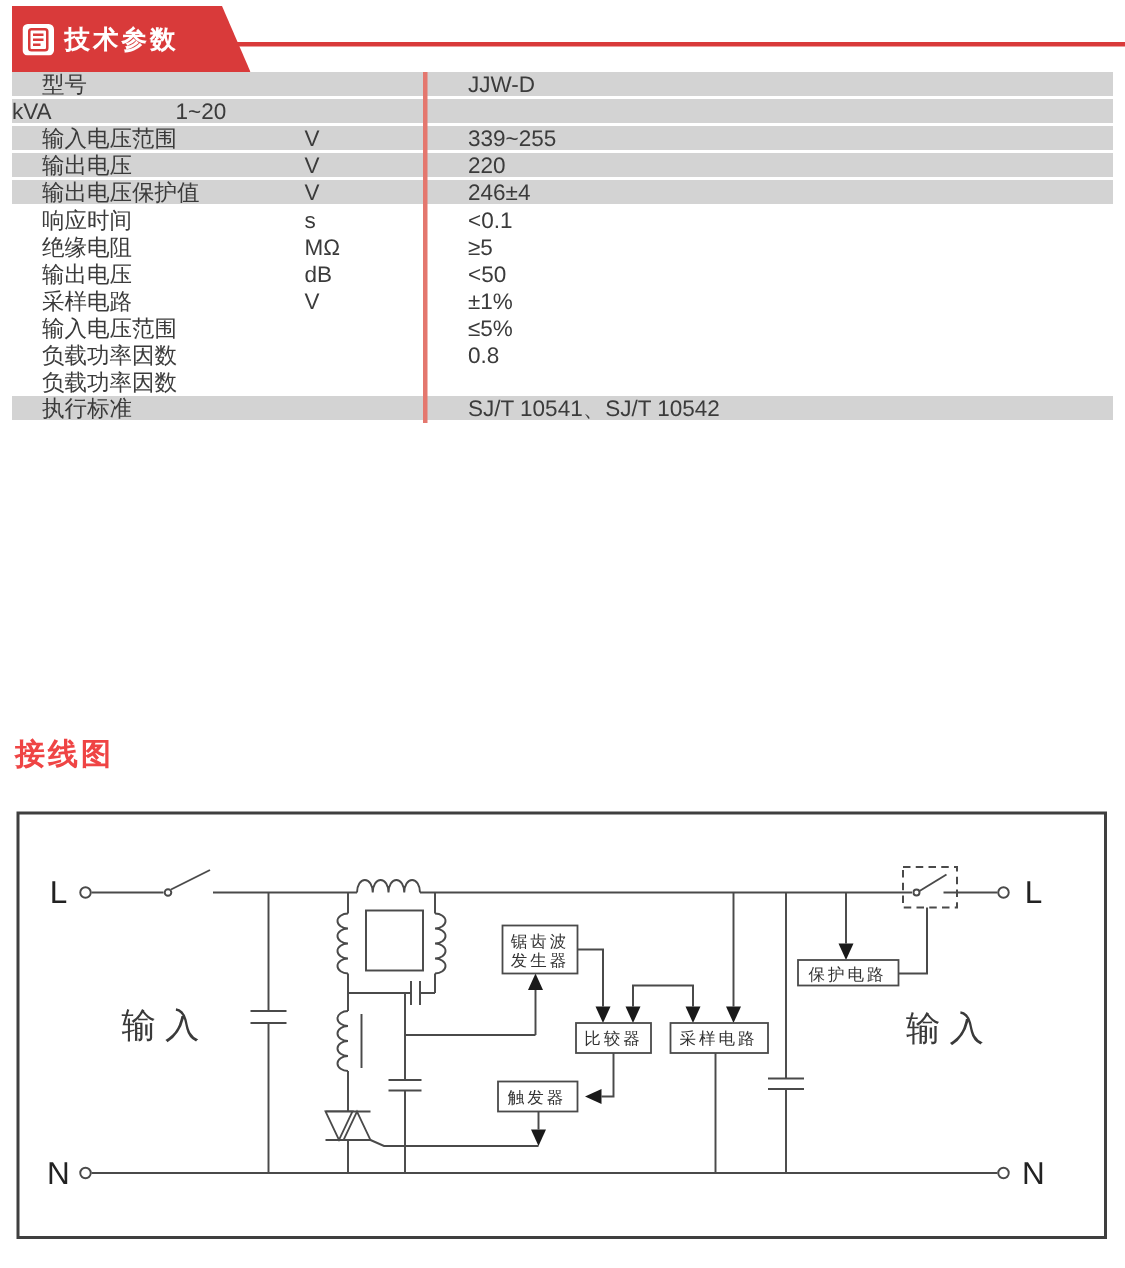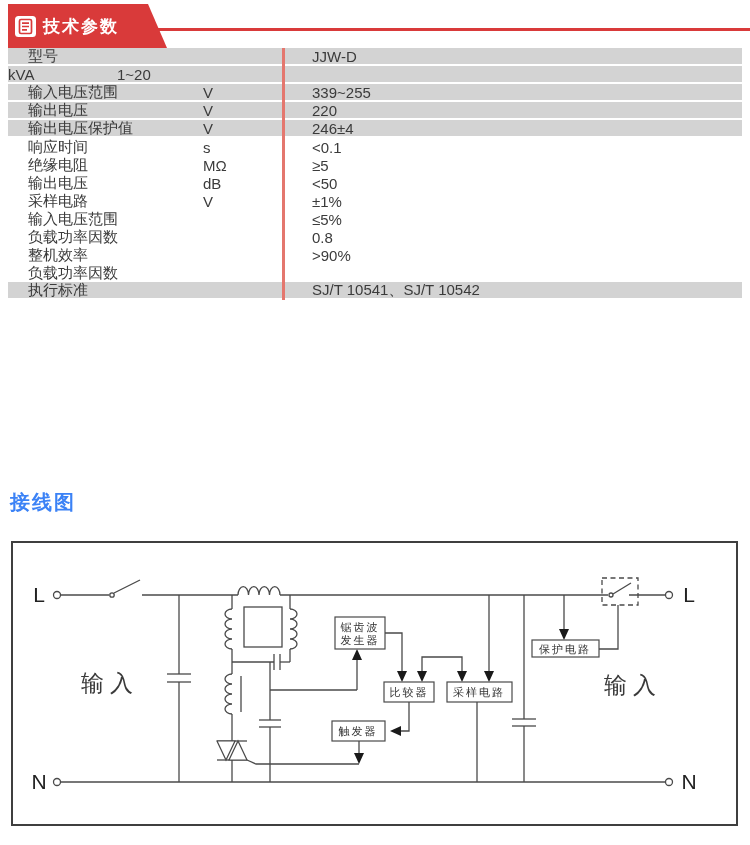--- a/index.html
+++ b/index.html
@@ -17,21 +17,21 @@
   .banner-title{color:#fff;font-size:17px;font-weight:bold;letter-spacing:2px;margin-left:7px;}
   
   .spec-table{position:absolute;left:8px;top:48px;width:734px;}
   .red-divider{position:absolute;left:274px;top:0;bottom:0;width:2.5px;background:#e4776e;z-index:2;}
   .spec-row{display:flex;align-items:center;height:18px;box-sizing:border-box;font-size:15px;color:#3b3b3b;}
   .spec-row.shaded{background:#d3d3d3;border-bottom:2px solid #fff;}
   .cell-name{width:175px;padding-left:20px;flex:none;}
   .cell-unit{width:88px;flex:none;}
   .cell-value{flex:1;padding-left:21px;}
   
-  .section-title{position:absolute;left:10px;top:489px;font-size:20px;font-weight:bold;color:#3b82f6;letter-spacing:2px;}
+  .section-title{position:absolute;left:10px;top:489px;font-size:20px;font-weight:bold;color:#ef4444;letter-spacing:2px;}
   .diagram-box{position:absolute;left:11px;top:541px;width:727px;height:285px;border:2px solid #3f3f3f;box-sizing:border-box;background:#fff;}
   .diagram-box svg{display:block;width:100%;height:100%;}
   svg text{font-family:"Liberation Sans", sans-serif;fill:#333;}
   .cn-label{font-size:11px;letter-spacing:2px;}
   .io-label{font-size:23px;letter-spacing:6px;fill:#3a3a3a;}
   .term-label{font-size:21px;fill:#222;}
   .wire{stroke:#4a4a4a;stroke-width:1.3;fill:none;}
   .blk{fill:#1a1a1a;stroke:none;}
   .nodec{fill:#fff;stroke:#4a4a4a;stroke-width:1.3;}
   .fbox{fill:#fff;stroke:#4a4a4a;stroke-width:1.2;}
@@ -101,25 +101,20 @@
     <div class="cell-name">输入电压范围</div>
     <div class="cell-unit"></div>
     <div class="cell-value">≤5%</div>
   </div>
     <div class="spec-row">
     <div class="cell-name">负载功率因数</div>
     <div class="cell-unit"></div>
     <div class="cell-value">0.8</div>
   </div>
     <div class="spec-row">
-    <div class="cell-name">整机效率</div>
-    <div class="cell-unit"></div>
-    <div class="cell-value">&gt;90%</div>
-  </div>
-    <div class="spec-row">
     <div class="cell-name">负载功率因数</div>
     <div class="cell-unit"></div>
   </div>
     <div class="spec-row shaded">
     <div class="cell-name">执行标准</div>
     <div class="cell-unit"></div>
     <div class="cell-value">SJ/T 10541、SJ/T 10542</div>
   </div>
   </div>
 

